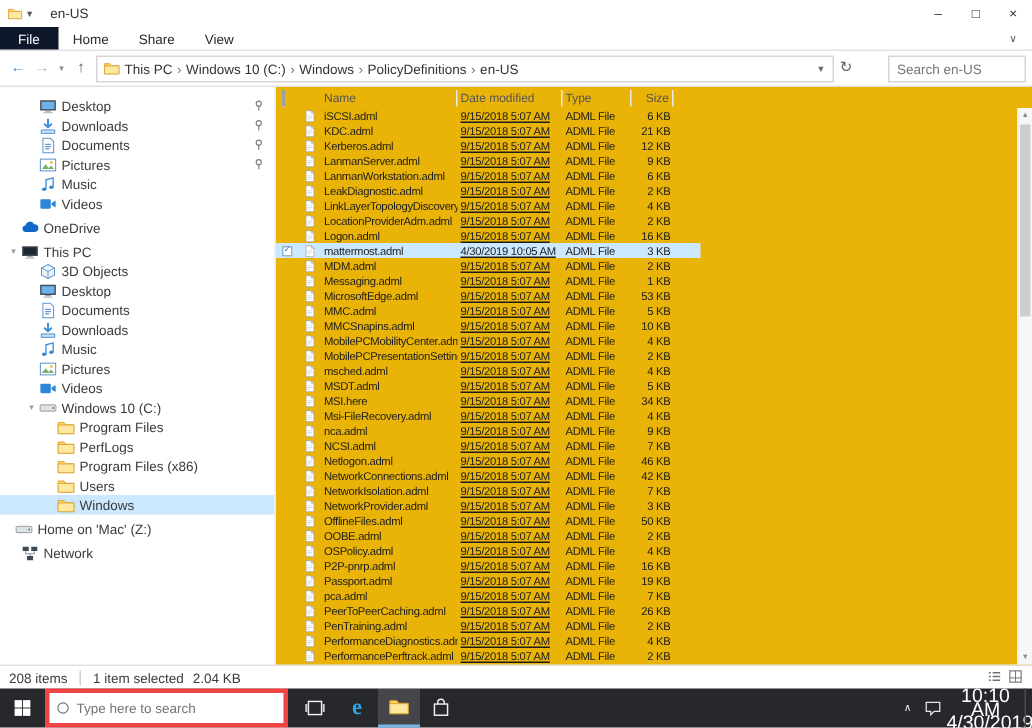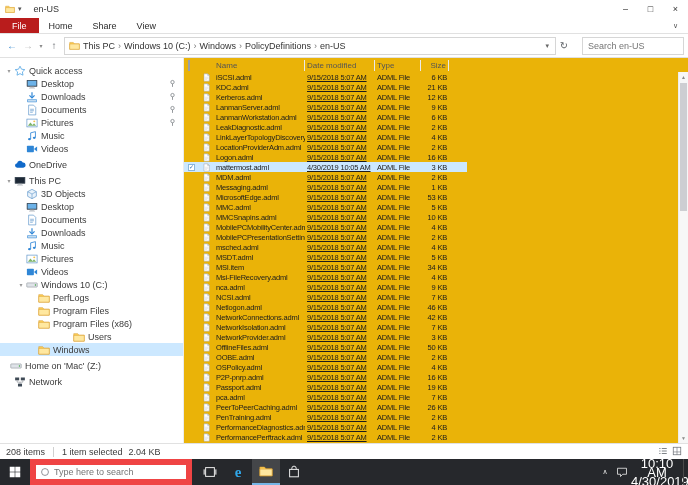--- a/index.html
+++ b/index.html
@@ -12,36 +12,36 @@
   .titlebar .qat{display:flex;align-items:center;gap:3px;padding-left:5px;}
   .titlebar .qat .svgicon svg{width:10px;height:10px;display:block;}
   .qat-drop{font-size:7px;color:#555;}
   .win-title{margin-left:12px;font-size:9px;color:#333;}
   .win-controls{margin-left:auto;display:flex;}
   .win-btn{width:25px;height:18px;display:flex;align-items:center;justify-content:center;font-size:9px;color:#333;}
 
   
   .menubar{height:16px;display:flex;align-items:stretch;background:#fff;border-bottom:1px solid #e1e1e1;flex:none;font-size:9px;}
   .mtab{display:flex;align-items:center;padding:0 10px;color:#2b2b2b;}
-  .mtab-file{background:#b91c1c;color:#fff;padding:0 12px;}
+  .mtab-file{background:#0f172a;color:#fff;padding:0 12px;}
   .ribbon-expand{margin-left:auto;display:flex;align-items:center;padding-right:10px;color:#555;font-size:7px;}
 
   
   .toolbar{height:24px;display:flex;align-items:center;background:#fff;border-bottom:1px solid #e1e1e1;flex:none;padding:0 4px;}
   .navbtn{width:16px;text-align:center;font-size:10px;color:#3b8bd0;}
   .navbtn.disabled{color:#b9b9b9;}
   .navbtn.up{color:#5f6368;}
   .hist-drop{width:10px;font-size:6px;color:#8a8a8a;text-align:center;}
   .addrbox{height:18px;flex:none;width:492px;border:1px solid #d6d6d6;display:flex;align-items:center;padding:0 4px;font-size:9px;color:#333;margin-left:2px;}
   .addrbox .svgicon svg{width:11px;height:11px;display:block;}
   .crumb{padding:0 3px;white-space:nowrap;}
   .crumb-sep{color:#777;font-size:9px;}
   .addr-drop{margin-left:auto;font-size:7px;color:#666;padding:0 2px;}
   .refreshbtn{width:16px;text-align:center;font-size:10px;color:#5f6368;}
-  .searchbox{height:18px;flex:1;border:1px solid #d6d6d6;margin-left:10px;display:flex;align-items:center;}
+  .searchbox{height:18px;flex:1;border:1px solid #d6d6d6;margin-left:20px;display:flex;align-items:center;}
   .searchbox input{border:none;outline:none;width:100%;font-size:9px;color:#666;padding:0 5px;font-family:inherit;background:transparent;}
 
   
   .main{flex:1;display:flex;min-height:0;}
   .sidebar{width:184px;flex:none;border-right:1px solid #ececec;padding-top:6px;overflow:hidden;}
   .side-item{height:13px;display:flex;align-items:center;font-size:9px;color:#3b3b3b;padding-right:6px;}
   .side-item.selected{background:#cce8ff;}
   .chev{width:10px;flex:none;font-size:6px;color:#9a9a9a;text-align:center;}
   .sicon{width:15px;flex:none;}
   .sicon svg{width:12px;height:12px;display:block;}
@@ -81,21 +81,21 @@
   .statusbar{height:16px;flex:none;border-top:1px solid #e1e1e1;display:flex;align-items:center;font-size:9px;color:#3b3b3b;padding:0 6px;background:#fff;}
   .sb-div{width:1px;height:10px;background:#d0d0d0;margin:0 8px;}
   .sb-size{margin-left:6px;}
   .view-toggles{margin-left:auto;display:flex;gap:4px;}
   .vtog svg{width:10px;height:10px;display:block;}
 
   
   .taskbar{height:26px;flex:none;background:#26282c;display:flex;align-items:stretch;}
   .startbtn{width:30px;display:flex;align-items:center;justify-content:center;}
   .startbtn svg{width:12px;height:12px;display:block;}
-  .tsearch{width:162px;background:#fff;margin:0;display:flex;align-items:center;border:6px solid #ef4444;}
+  .tsearch{width:162px;background:#fff;margin:0;display:flex;align-items:center;border:3px solid #ef4444;}
   .tsearch .svgicon{margin:0 4px;}
   .tsearch .svgicon svg{width:10px;height:10px;display:block;}
   .tsearch input{border:none;outline:none;flex:1;font-size:9px;color:#666;font-family:inherit;background:transparent;min-width:0;}
   .tapps{display:flex;align-items:stretch;margin-left:4px;}
   .tbtn{width:28px;display:flex;align-items:center;justify-content:center;}
   .tbtn.active{background:rgba(255,255,255,0.14);border-bottom:2px solid #75b6e7;}
   .tbtn .tbicon svg{width:14px;height:14px;display:block;}
   .edge-e{font-family:"Liberation Serif","DejaVu Serif",serif;font-weight:bold;color:#30a6e8;font-size:15px;line-height:1;}
   .tray{margin-left:auto;display:flex;align-items:center;}
   .tray-expand{width:16px;text-align:center;color:#e8e8e8;font-size:7px;}
@@ -172,29 +172,20 @@
       <span class="addr-drop">▾</span>
     </div>
     <div class="refreshbtn">↻</div>
     <div class="searchbox">
       <input type="text" placeholder="Search en-US" style="">
     </div>
   </div>
 
   <div class="main">
     <div class="sidebar">
-        <div class="side-item" style="padding-left: 4px;">
-          <span class="chev">▾</span>
-          <span class="sicon">
-            <svg viewBox="0 0 16 16">
-              <path d="M8 1.6l2 4 4.4.6-3.2 3 .8 4.4L8 11.5l-4 2.1.8-4.4-3.2-3 4.4-.6z" fill="#fff" stroke="#57a8e4" stroke-width="1.1"></path>
-            </svg>
-          </span>
-          <span class="slabel">Quick access</span>
-        </div>
         <div class="side-item" style="padding-left: 16px;">
           <span class="chev"></span>
           <span class="sicon">
             <svg viewBox="0 0 16 16">
               <rect x="1" y="2.5" width="14" height="9" rx=".5" fill="#3f4a56"></rect>
               <rect x="2.2" y="3.7" width="11.6" height="6.6" fill="#6cb2e8"></rect>
               <rect x="5.5" y="11.5" width="5" height="1.2" fill="#9aa0a6"></rect>
               <rect x="4" y="12.9" width="8" height="1.1" fill="#b9bec4"></rect>
             </svg>
           </span>
@@ -384,43 +375,43 @@
           <span class="slabel">Windows 10 (C:)</span>
         </div>
         <div class="side-item" style="padding-left: 28px;">
           <span class="chev"></span>
           <span class="sicon">
             <svg viewBox="0 0 16 16">
               <path d="M1 3.5h5.2L8 5.5h7v8H1z" fill="#ffd157" stroke="#d79c2e" stroke-width=".7"></path>
               <path d="M1 5.8h14v7.7H1z" fill="#ffe8a0" stroke="#d79c2e" stroke-width=".7"></path>
             </svg>
           </span>
-          <span class="slabel">PerfLogs</span>
+          <span class="slabel">Program Files</span>
         </div>
         <div class="side-item" style="padding-left: 28px;">
           <span class="chev"></span>
           <span class="sicon">
             <svg viewBox="0 0 16 16">
               <path d="M1 3.5h5.2L8 5.5h7v8H1z" fill="#ffd157" stroke="#d79c2e" stroke-width=".7"></path>
               <path d="M1 5.8h14v7.7H1z" fill="#ffe8a0" stroke="#d79c2e" stroke-width=".7"></path>
             </svg>
           </span>
-          <span class="slabel">Program Files</span>
+          <span class="slabel">PerfLogs</span>
         </div>
         <div class="side-item" style="padding-left: 28px;">
           <span class="chev"></span>
           <span class="sicon">
             <svg viewBox="0 0 16 16">
               <path d="M1 3.5h5.2L8 5.5h7v8H1z" fill="#ffd157" stroke="#d79c2e" stroke-width=".7"></path>
               <path d="M1 5.8h14v7.7H1z" fill="#ffe8a0" stroke="#d79c2e" stroke-width=".7"></path>
             </svg>
           </span>
           <span class="slabel">Program Files (x86)</span>
         </div>
-        <div class="side-item" style="padding-left: 28px; margin-left: 35px;">
+        <div class="side-item" style="padding-left: 28px;">
           <span class="chev"></span>
           <span class="sicon">
             <svg viewBox="0 0 16 16">
               <path d="M1 3.5h5.2L8 5.5h7v8H1z" fill="#ffd157" stroke="#d79c2e" stroke-width=".7"></path>
               <path d="M1 5.8h14v7.7H1z" fill="#ffe8a0" stroke="#d79c2e" stroke-width=".7"></path>
             </svg>
           </span>
           <span class="slabel">Users</span>
         </div>
         <div class="side-item selected" style="padding-left: 28px;">
@@ -736,21 +727,21 @@
           </div>
           <div class="frow">
             <span class="fcheck"></span>
             <span class="ficon">
               <svg viewBox="0 0 16 16">
                 <path d="M3.5 1.5h6.5l3 3v10H3.5z" fill="#fff" stroke="#9fa4aa" stroke-width=".9"></path>
                 <path d="M10 1.5v3h3z" fill="#e4e8ec" stroke="#9fa4aa" stroke-width=".7"></path>
                 <path d="M5 7.5h6M5 9.5h6M5 11.5h4" stroke="#c9ced4" stroke-width=".8"></path>
               </svg>
             </span>
-            <span class="fname">MSI.item</span>
+            <span class="fname">MSI.here</span>
             <span class="fdate">9/15/2018 5:07 AM</span>
             <span class="ftype">ADML File</span>
             <span class="fsize">34 KB</span>
           </div>
           <div class="frow">
             <span class="fcheck"></span>
             <span class="ficon">
               <svg viewBox="0 0 16 16">
                 <path d="M3.5 1.5h6.5l3 3v10H3.5z" fill="#fff" stroke="#9fa4aa" stroke-width=".9"></path>
                 <path d="M10 1.5v3h3z" fill="#e4e8ec" stroke="#9fa4aa" stroke-width=".7"></path>

